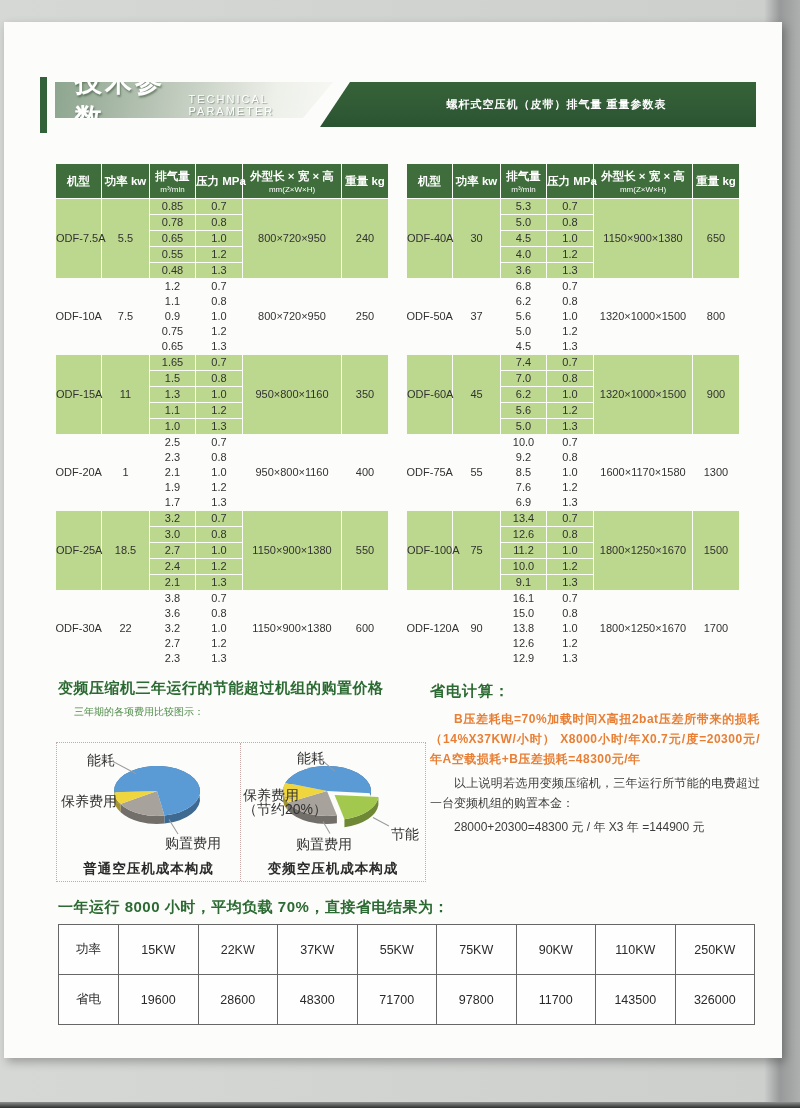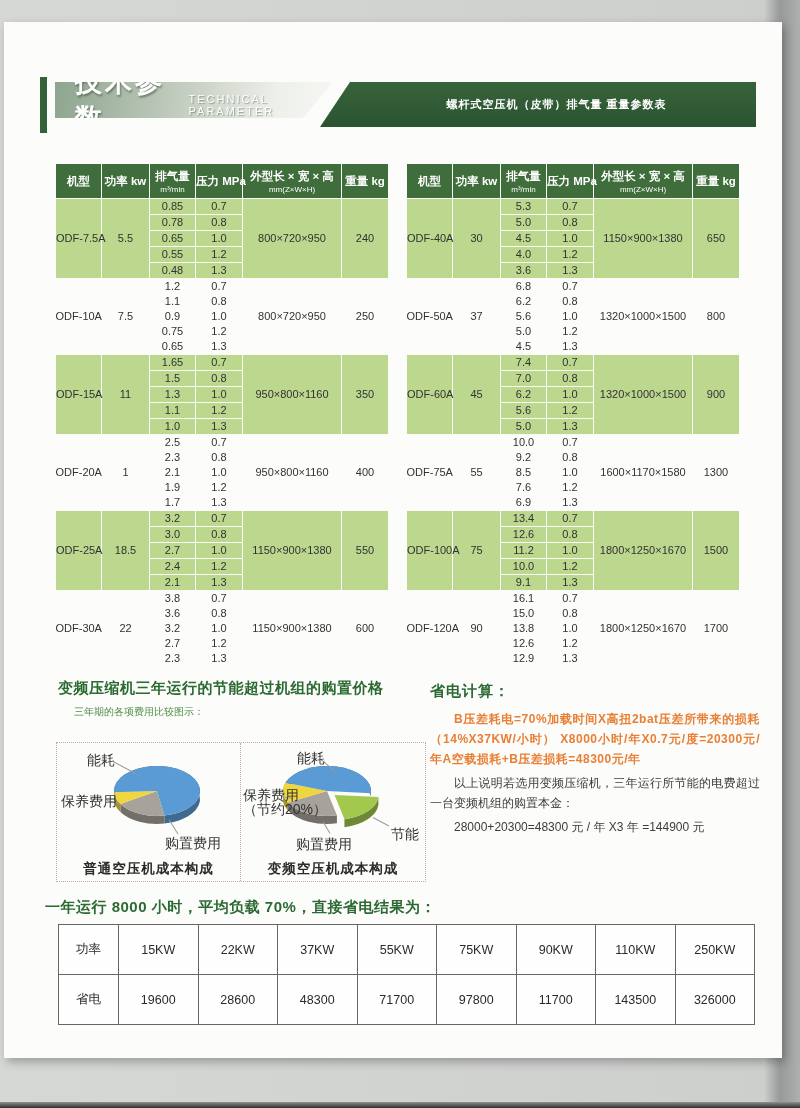--- a/index.html
+++ b/index.html
@@ -61,21 +61,21 @@
 
   
   .calc{position:absolute;left:430px;top:682px;width:330px;}
   .calc h3{font-size:15px;font-weight:bold;color:#2c6a33;margin:0 0 8px 0;letter-spacing:1px;}
   .calc p{margin:0 0 4px 0;font-size:12px;line-height:20px;color:#3c3c3c;
     text-indent:2em;text-align:justify;}
   .calc p.ga{color:#4fa043;font-weight:bold;letter-spacing:.5px;}
   .calc p.ob{color:#e87f35;font-weight:bold;letter-spacing:.5px;}
 
   
-  .b-title{position:absolute;left:45px;top:898px;font-size:15px;font-weight:bold;
+  .b-title{position:absolute;left:58px;top:898px;font-size:15px;font-weight:bold;
     color:#2c6a33;letter-spacing:.5px;white-space:nowrap;}
   table.bt{position:absolute;left:58px;top:924px;width:697px;border-collapse:collapse;
     table-layout:fixed;background:#fefefe;}
   .bt td{border:1px solid #666;text-align:center;font-size:12.5px;color:#2a2a2a;
     height:25px;padding:12px;}
 </style>
 </head>
 <body>
 
 <div class="canvas">

